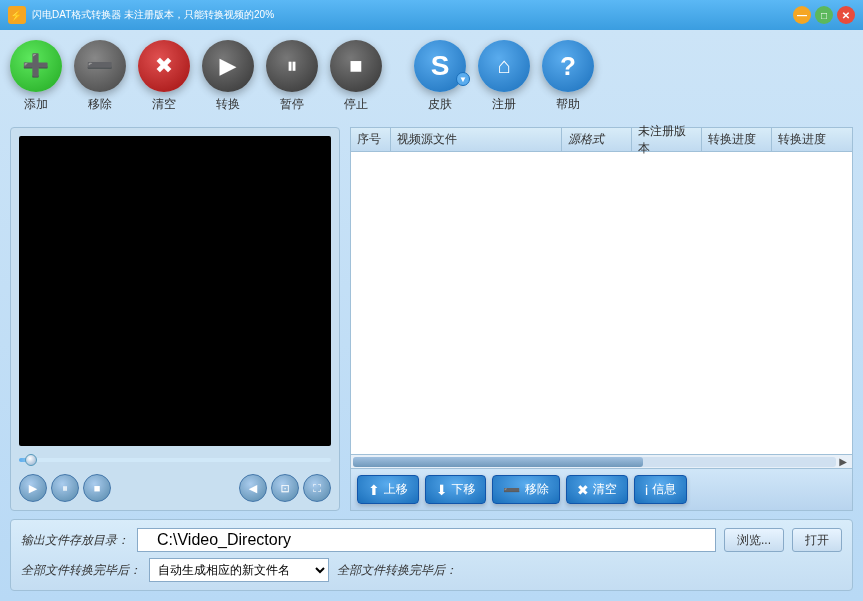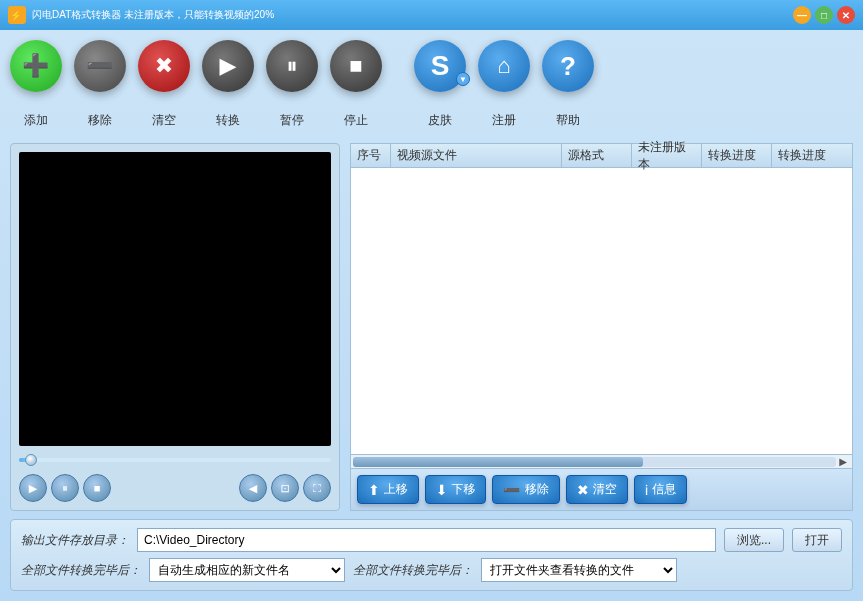--- a/index.html
+++ b/index.html
@@ -121,21 +121,20 @@
       box-shadow: 0 3px 8px rgba(0,0,0,0.3);
     }
     .btn-help .toolbar-btn-icon {
       background: radial-gradient(circle at 40% 35%, #5aacee, #1a6fbb);
       box-shadow: 0 3px 8px rgba(0,0,0,0.3);
     }
 
     .toolbar-label {
       font-size: 12px;
       color: #333;
-      margin-top: 16px;
     }
 
     
     .skin-arrow {
       position: absolute;
       right: -4px;
       bottom: 6px;
       background: #5aacee;
       border-radius: 50%;
       width: 14px; height: 14px;
@@ -223,21 +222,21 @@
     }
     .col-header {
       padding: 3px 6px;
       font-size: 12px;
       color: #333;
       border-right: 1px solid #a0c0d8;
       display: flex; align-items: center;
     }
     .col-seq { width: 40px; }
     .col-filename { flex: 1; }
-    .col-srcfmt { width: 70px; }
+    .col-srcfmt { width: 70px; font-style: italic; }
     .col-dstfmt { width: 70px; }
     .col-time { width: 70px; }
     .col-progress { width: 80px; border-right: none; font-family: Liberation Serif, serif; }
 
     #file-table-body {
       flex: 1;
       overflow-y: auto;
     }
     #file-table-scrollbar {
       height: 14px;
@@ -309,41 +308,41 @@
       color: #333;
       white-space: nowrap;
       font-size: 12px;
       font-style: italic;
     }
     #output-path {
       flex: 1;
       height: 24px;
       border: 1px solid #88aac8;
       background: white;
-      padding: 2px 6px;
-      font-size: 12px;
+      padding: 2px 19px;
+      font-size: 16px;
       outline: none;
     }
     .output-btn {
       height: 24px;
       padding: 0 12px;
       background: linear-gradient(to bottom, #e8f4ff, #c8ddf0);
       border: 1px solid #88aac8;
       border-radius: 3px;
       cursor: pointer;
       font-size: 12px;
       color: #333;
     }
     .select-input {
       height: 24px;
       border: 1px solid #88aac8;
       background: white;
       padding: 0 4px;
       font-size: 12px;
-      width: 196px;
+      width: 180px;
     }
   </style>
 </head>
 <body>
 
 <div id="titlebar">
   <div id="titlebar-icon">
     <span>⚡</span>
   </div>
   <span id="titlebar-text">闪电DAT格式转换器  未注册版本，只能转换视频的20%</span>
@@ -467,21 +466,16 @@
       <button class="output-btn">打开</button>
     </div>
     <div id="output-row2">
       <span class="output-label">全部文件转换完毕后：</span>
       <select class="select-input">
         <option>自动生成相应的新文件名</option>
         <option>覆盖原文件</option>
         <option>跳过</option>
       </select>
       <span class="output-label">全部文件转换完毕后：</span>
-      <select class="select-input">
-        <option>打开文件夹查看转换的文件</option>
-        <option>关闭程序</option>
-        <option>不做任何处理</option>
-      </select>
     </div>
   </div>
 
 </div>
 
 </body></html>

